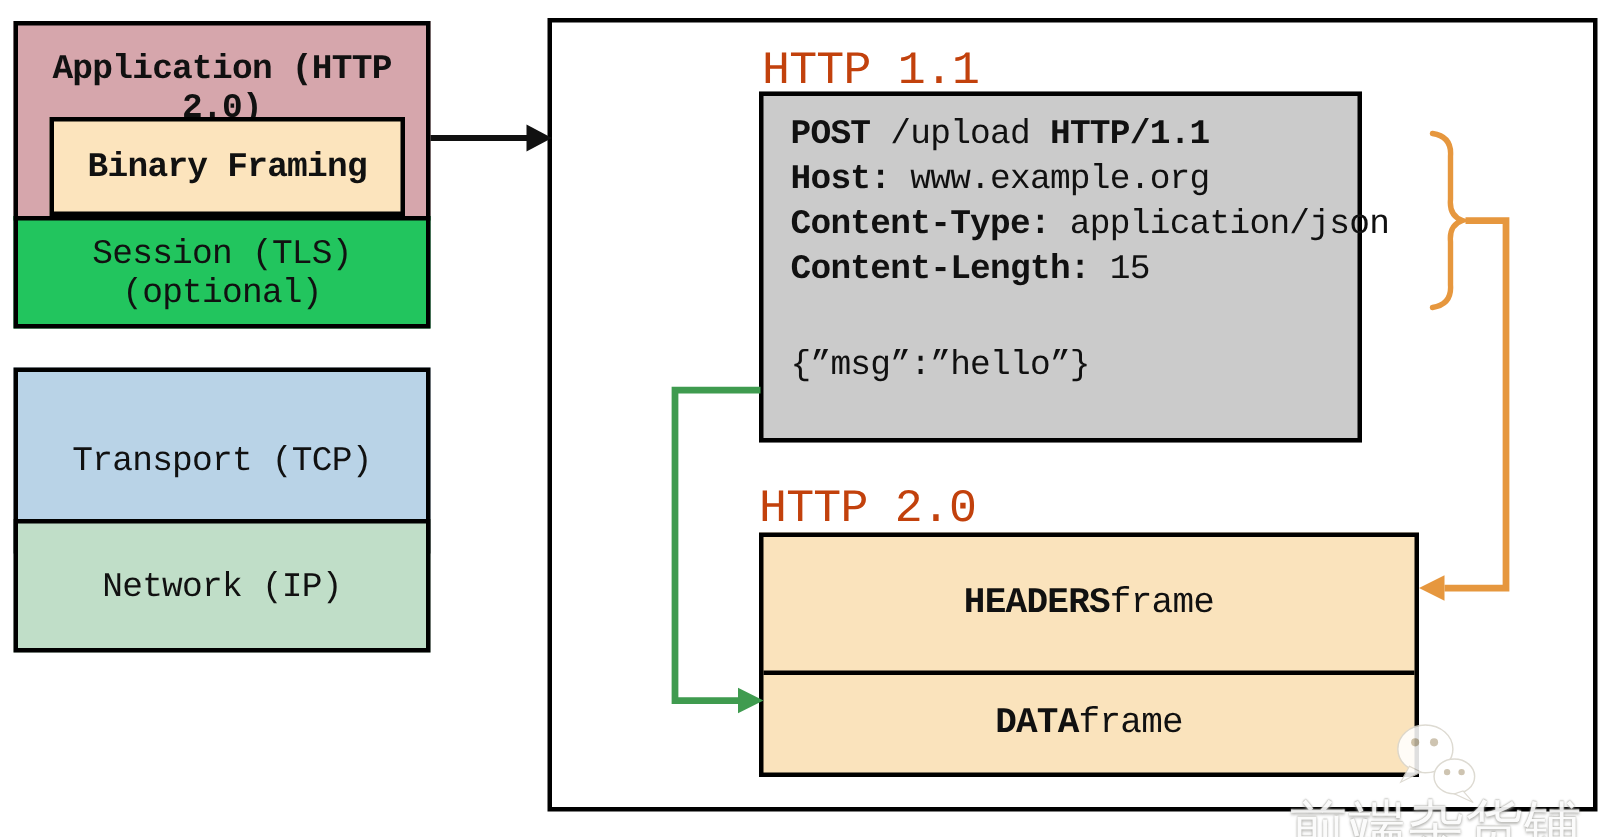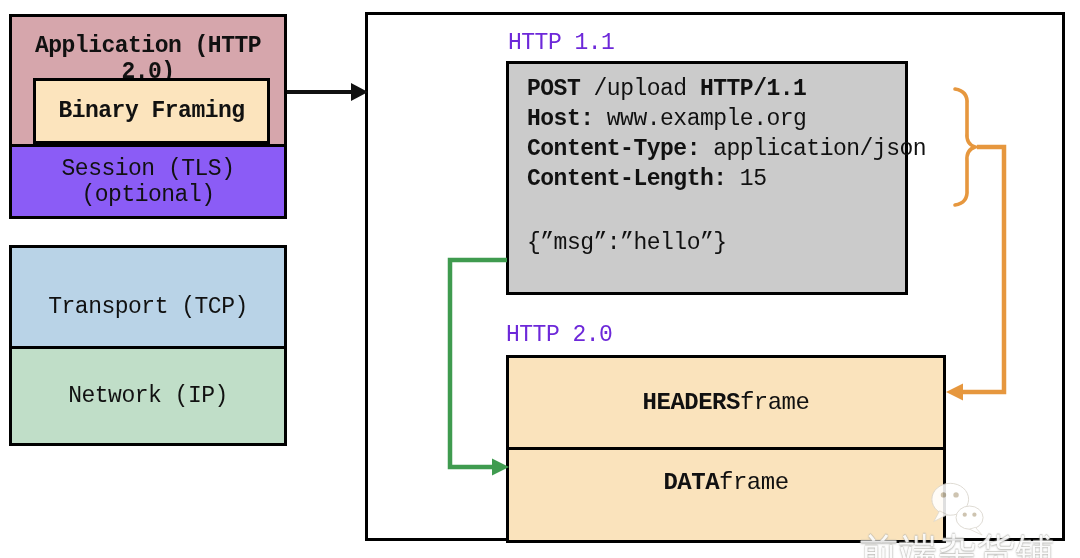--- a/index.html
+++ b/index.html
@@ -45,38 +45,38 @@
     background: #fce4bd;
     border: 3px solid #000;
     box-sizing: border-box;
     display: flex;
     align-items: center;
     justify-content: center;
     font-weight: bold;
     font-size: 23px;
     letter-spacing: -0.5px;
   }
-  .layer-session   { top: 144px; height: 75px; background: #8b5cf6; align-items: center; }
+  .layer-session   { top: 144px; height: 75px; background: #22c55e; align-items: center; }
   .layer-transport { top: 245px; height: 124px; background: #b9d3e7; }
-  .layer-network   { top: 346px; height: 100px; background: #c0dec8; justify-content: center; }
+  .layer-network   { top: 346px; height: 89px; background: #c0dec8; justify-content: center; }
 
   
   .main-box {
     position: absolute;
     left: 365px; top: 12px;
     width: 700px; height: 529px;
     border: 3px solid #000;
     box-sizing: border-box;
     background: #ffffff;
   }
   .section-label {
     position: absolute;
-    font-size: 23px;
-    letter-spacing: -0.5px;
-    color: #6d28d9;
+    font-size: 31px;
+    letter-spacing: -0.5px;
+    color: #c2410c;
   }
   .http11-label { left: 508px; top: 30px; }
   .http20-label { left: 506px; top: 322px; }
 
   .request-box {
     position: absolute;
     left: 506px; top: 61px;
     width: 402px; height: 234px;
     background: #cbcbcb;
     border: 3px solid #000;
@@ -86,21 +86,21 @@
     line-height: 30px;
     letter-spacing: -0.5px;
     white-space: nowrap;
   }
   .request-box b { letter-spacing: -0.5px; }
   .request-body { margin-top: 34px; }
 
   .frames-box {
     position: absolute;
     left: 506px; top: 355px;
-    width: 440px; height: 188px;
+    width: 440px; height: 163px;
     border: 3px solid #000;
     box-sizing: border-box;
     background: #fae3bc;
   }
   .frame-row {
     display: flex;
     align-items: center;
     justify-content: center;
     font-size: 24px;
     letter-spacing: -0.5px;

